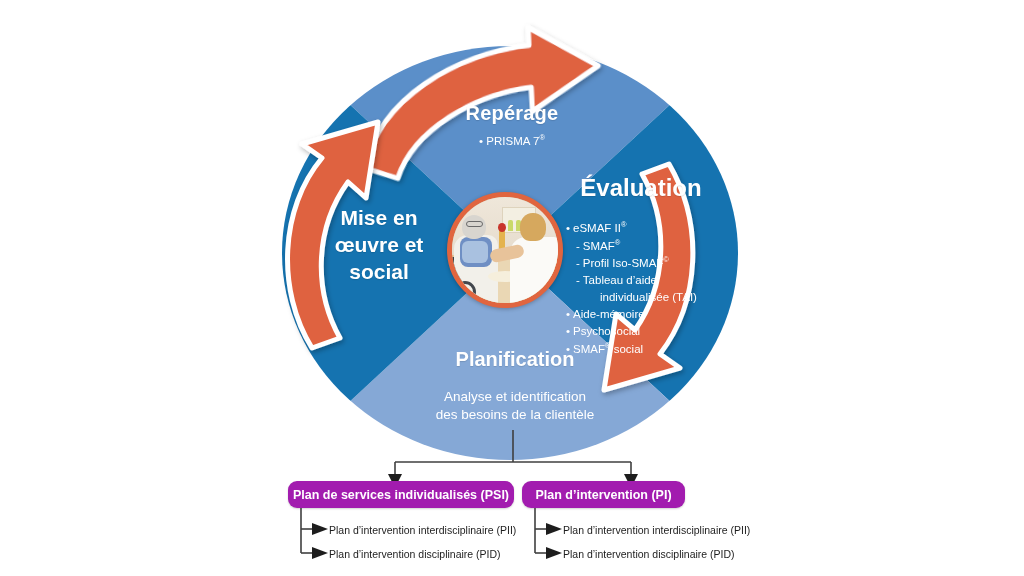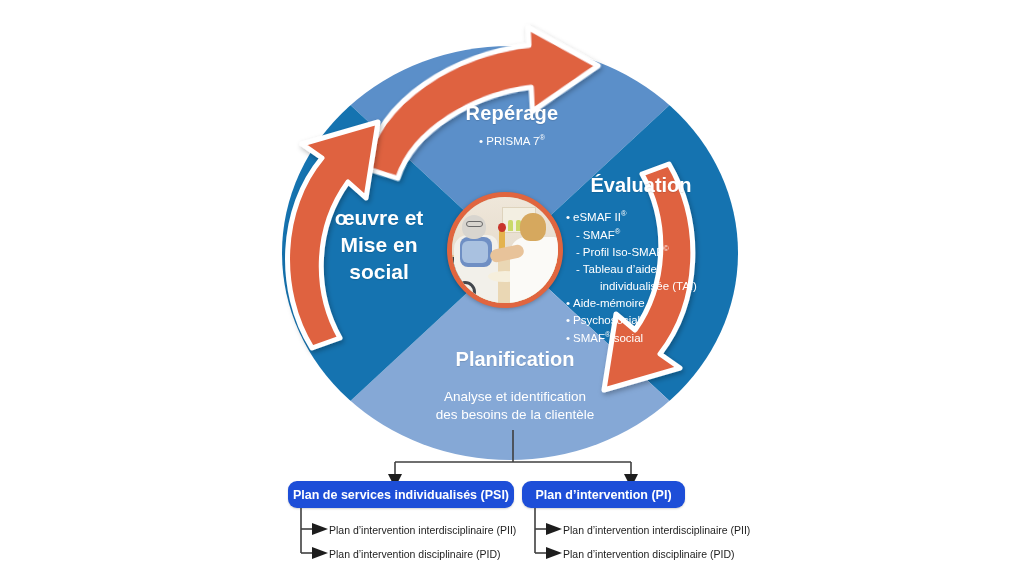--- a/index.html
+++ b/index.html
@@ -36,22 +36,22 @@
   }
   #quadrant-left .q-title {
     font-size: 21px; font-weight: bold; line-height: 1.28;
     text-shadow: 0 1px 1px rgba(0,0,0,.12);
   }
 
   #quadrant-right {
     left: 566px; top: 174px; width: 150px; text-align: left;
   }
   #quadrant-right .q-title {
-    font-size: 20px; font-weight: bold; text-align: center;
-    text-shadow: 0 1px 1px rgba(0,0,0,.12); margin-bottom: 11px;
+    font-size: 24px; font-weight: bold; text-align: center;
+    text-shadow: 0 1px 1px rgba(0,0,0,.12); margin-bottom: 17px;
   }
   #quadrant-right ul { list-style: none; }
   #quadrant-right li {
     font-size: 11.5px; line-height: 1.47; white-space: nowrap;
   }
   #quadrant-right li.lvl1 { padding-left: 10px; }
   #quadrant-right li.cont { padding-left: 34px; }
   .bullet-dot { margin-right: 3px; }
   sup { font-size: 7.5px; vertical-align: super; }
 
@@ -96,21 +96,21 @@
 
   
   #connector-svg {
     position: absolute; left: 282px; top: 430px;
     width: 460px; height: 62px;
   }
 
   
   .plan-box {
     position: absolute;
-    background: #1d4ed8;
+    background: #a21caf;
     color: #ffffff;
     font-weight: bold;
     font-size: 12.5px;
     border-radius: 9px;
     display: flex; align-items: center; justify-content: center;
     white-space: nowrap;
     box-shadow: 0 1px 2px rgba(0,0,0,.18);
   }
   #plan-box-psi { left: 288px; top: 481px; width: 226px; height: 27px; }
   #plan-box-pi  { left: 522px; top: 481px; width: 163px; height: 27px; }
@@ -171,22 +171,22 @@
   <div class="quad-text" id="quadrant-top">
     <div class="q-title">Repérage</div>
     <div class="q-sub">
       <span>•</span>
       <span>PRISMA 7</span><sup>®</sup>
     </div>
   </div>
 
   <div class="quad-text" id="quadrant-left">
     <div class="q-title">
+      <div>Mise en</div>
       <div>œuvre et</div>
-      <div>Mise en</div>
       <div>social</div>
     </div>
   </div>
 
   <div class="quad-text" id="quadrant-right">
     <div class="q-title">Évaluation</div>
     <ul>
       <li>
         <span class="bullet-dot">•</span><span>eSMAF II</span><sup>®</sup>
       </li>

